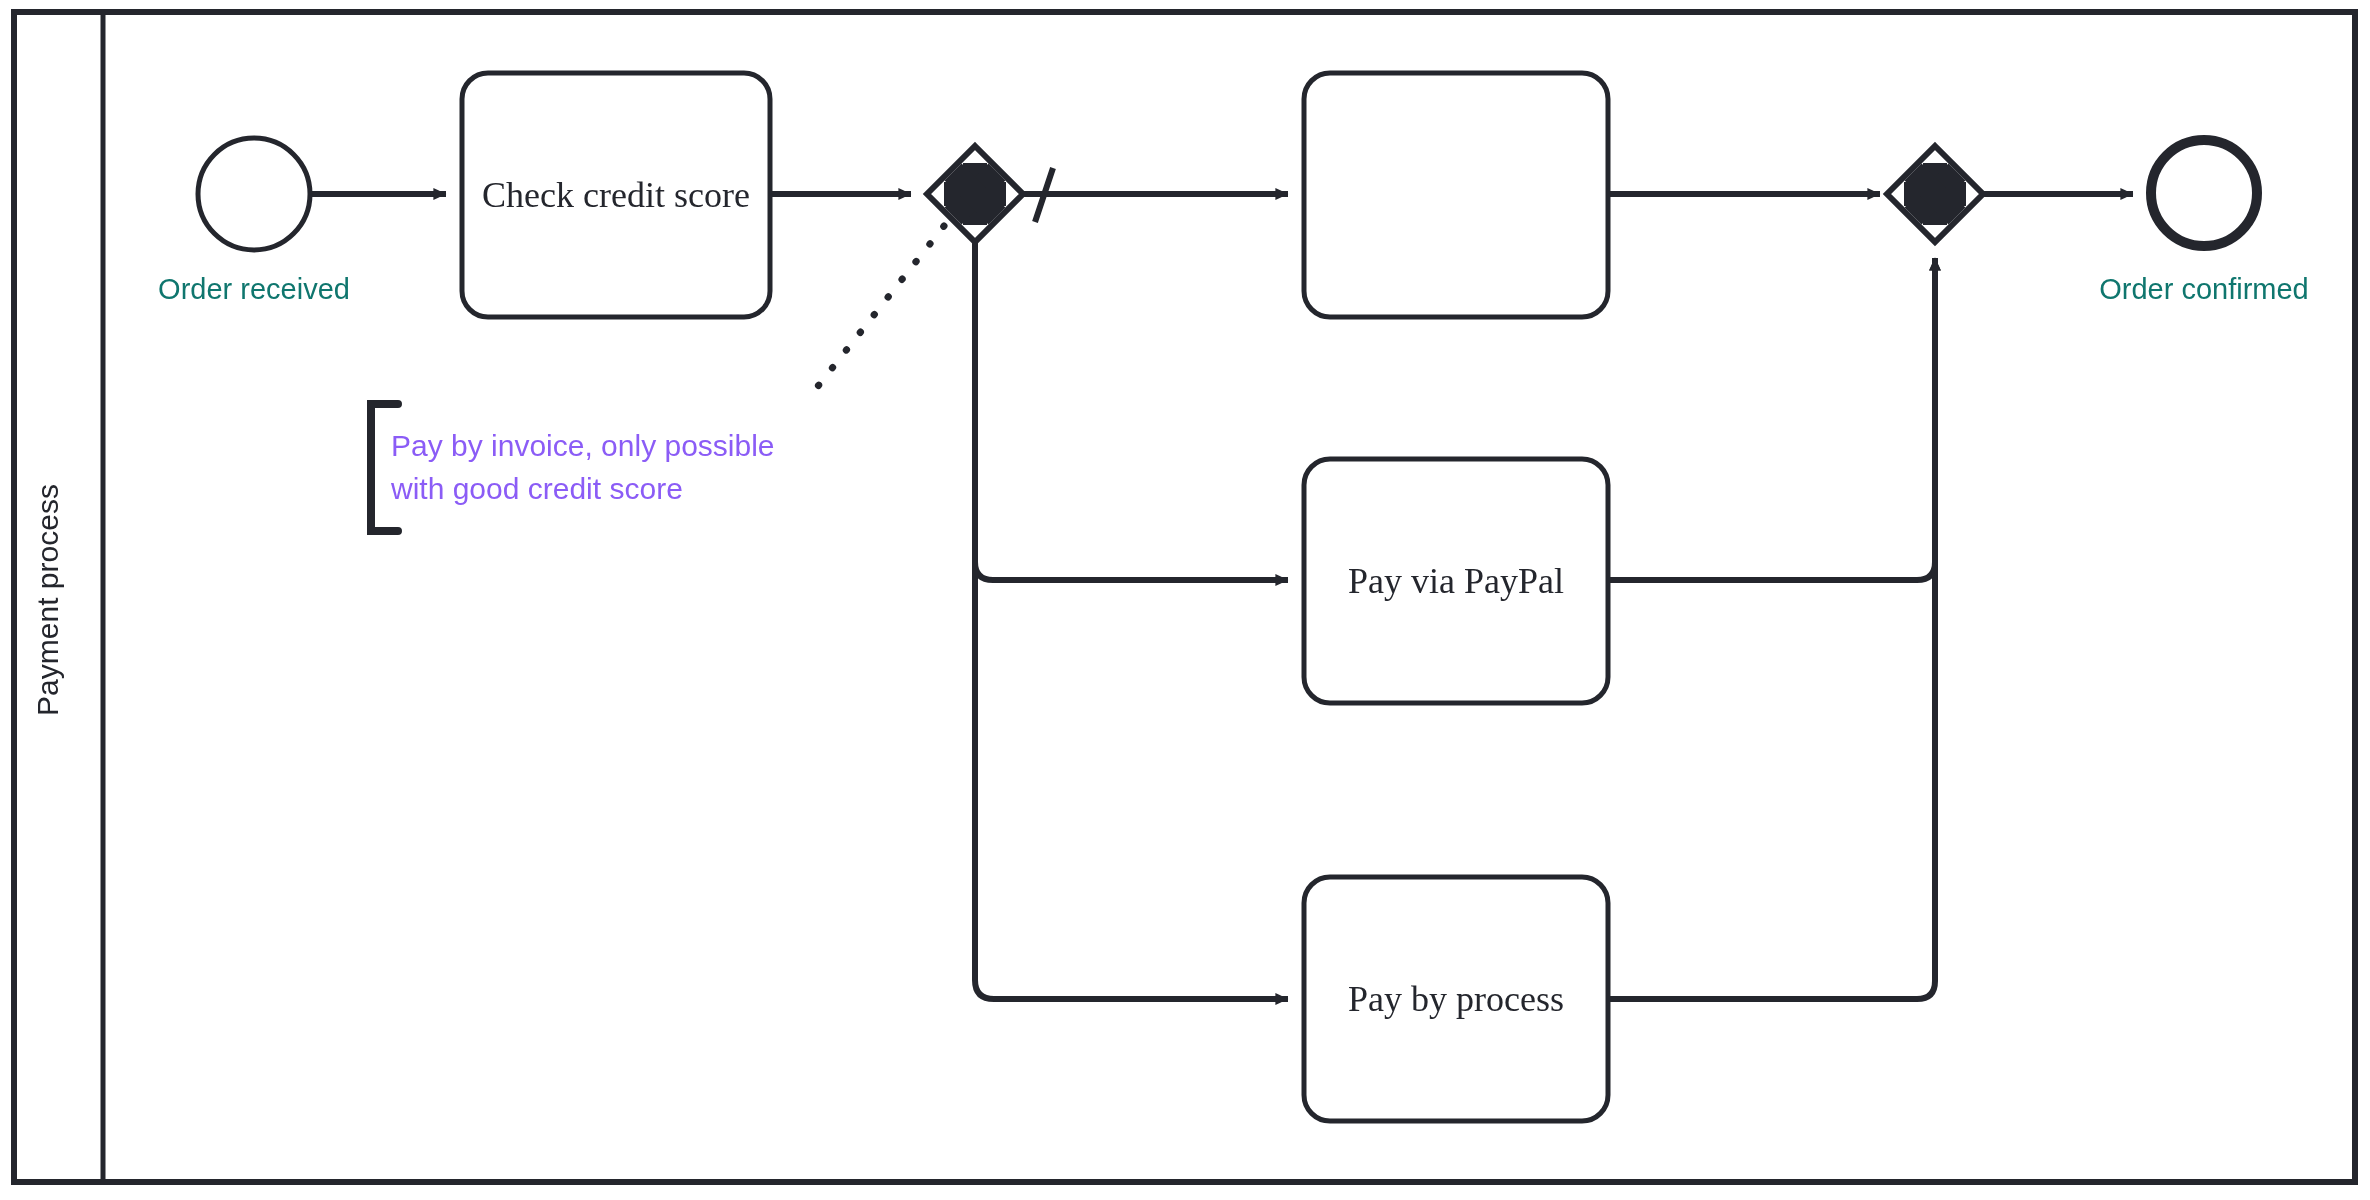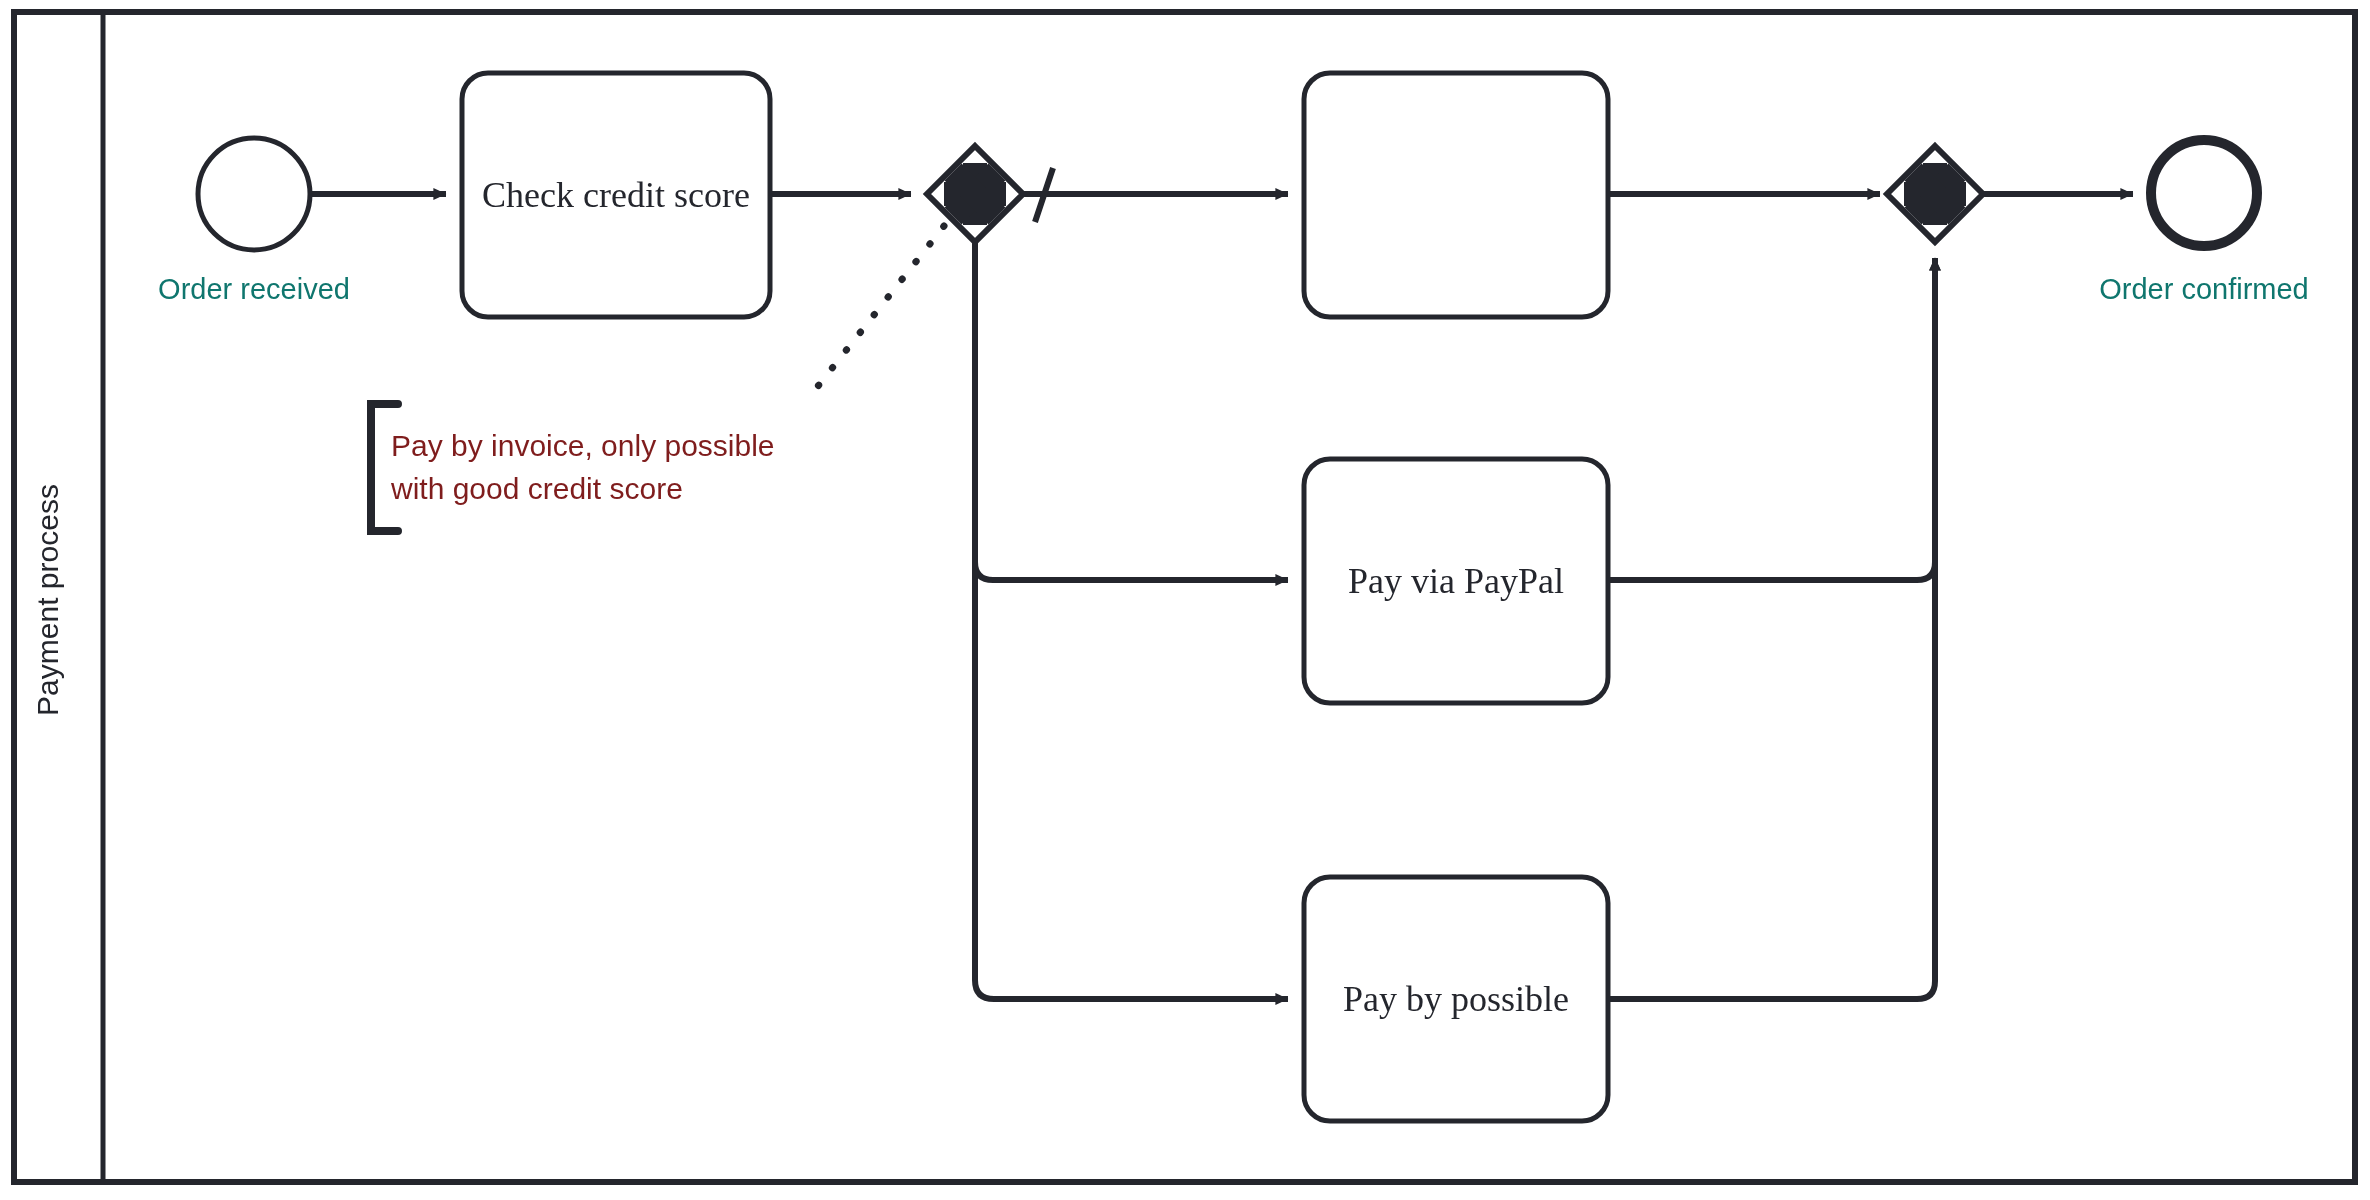--- a/index.html
+++ b/index.html
@@ -37,21 +37,21 @@
     position: absolute;
     color: #0f766e;
     font-size: 29px;
     line-height: 34px;
     text-align: center;
     white-space: nowrap;
     font-family: "Liberation Sans", sans-serif;
   }
   .annotation-text {
     position: absolute;
-    color: #7f1d1d;
+    color: #8b5cf6;
     font-size: 30px;
     line-height: 43px;
     text-align: left;
     font-family: "Liberation Sans", sans-serif;
     white-space: pre-line;
   }
   .pool-title {
     position: absolute;
     color: #24262d;
     font-size: 30px;
@@ -151,18 +151,18 @@
   <div class="event-label" style="left:54px; top:272px; width:400px;">Order received</div>
 
   <div class="event-label" style="left:2004px; top:272px; width:400px;">Order confirmed</div>
 
   <div class="task-label" style="left:472px; top:83px; width:288px; height:224px;">Check credit
 score</div>
 
 
   <div class="task-label" style="left:1314px; top:469px; width:284px; height:224px;">Pay via PayPal</div>
 
-  <div class="task-label" style="left:1314px; top:887px; width:284px; height:224px;">Pay by possible</div>
+  <div class="task-label" style="left:1314px; top:887px; width:284px; height:224px;">Pay by process</div>
 
   <div class="annotation-text" style="left:391px; top:424px; width:520px;">Pay by invoice, only possible
 with good credit score</div>
 
 </div>
 
 </body></html>

